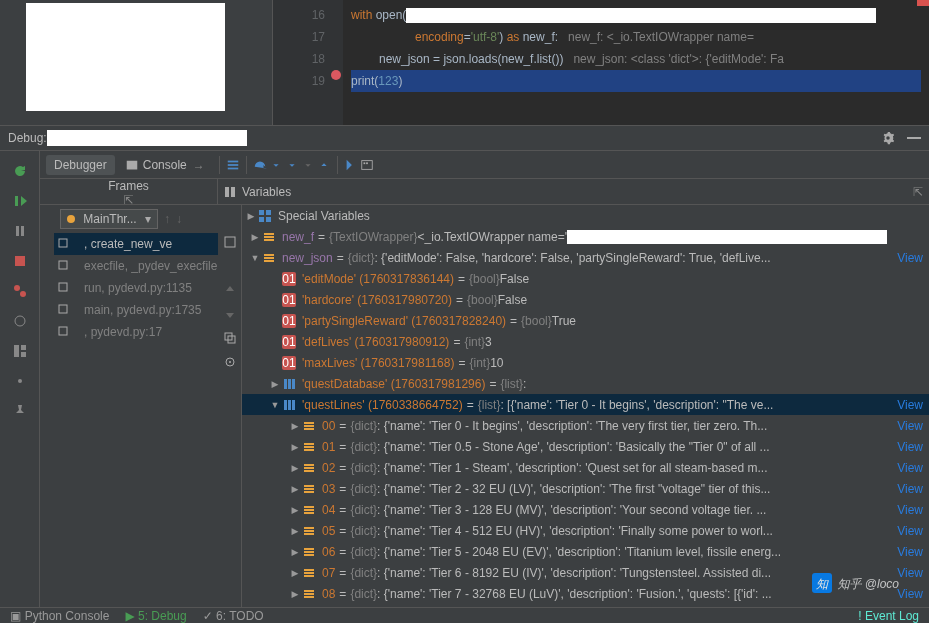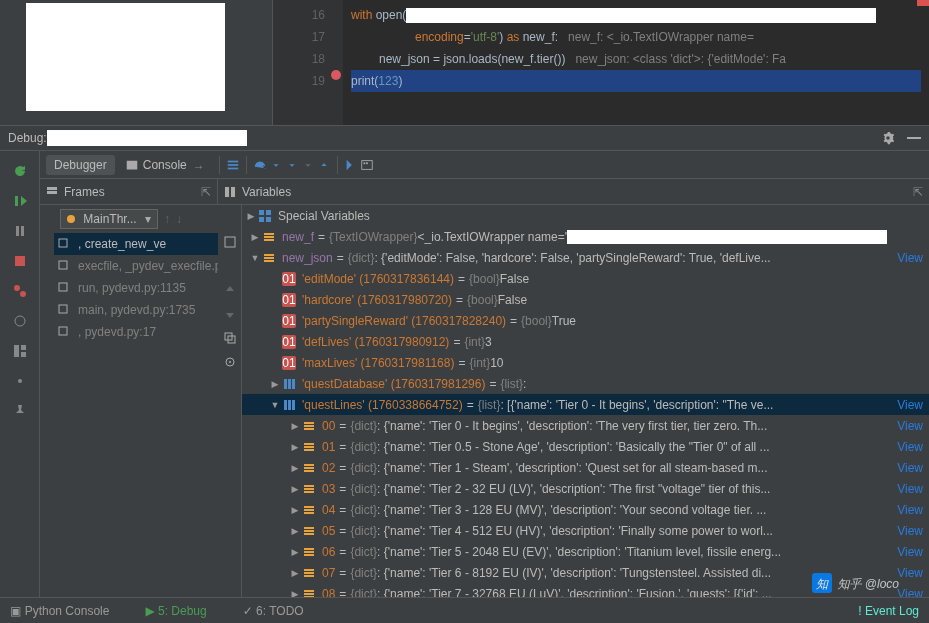--- a/index.html
+++ b/index.html
@@ -26,49 +26,49 @@
 .toolbar { position:absolute; top:151px; left:40px; right:0; height:28px; background:#3c3f41; border-bottom:1px solid #555; display:flex; align-items:center; padding:0 6px; gap:2px; }
 .tb-btn { padding:3px 8px; color:#bbb; border-radius:3px; display:flex; align-items:center; gap:4px; }
 .tb-btn.active { background:#4e5254; }
 .tb-sep { width:1px; height:18px; background:#555; margin:0 4px; }
 .tb-ic { width:14px; height:14px; display:inline-block; }
 
 .left-strip { position:absolute; top:151px; left:0; width:40px; bottom:14px; background:#3c3f41; border-right:1px solid #555; display:flex; flex-direction:column; align-items:center; padding-top:12px; gap:14px; }
 .ls-ic { width:16px; height:16px; cursor:pointer; }
 
 .panel-hdr { position:absolute; top:179px; left:40px; right:0; height:26px; display:flex; border-bottom:1px solid #555; }
-.frames-hdr { width:178px; border-right:1px solid #555; display:flex; align-items:center; padding:0 6px; }
+.frames-hdr { width:178px; border-right:1px solid #555; display:flex; align-items:center; padding:0 6px;flex-direction:column; }
 .vars-hdr { flex:1; display:flex; align-items:center; padding:0 6px; }
 .ph-ic { width:12px; height:12px; margin-right:6px; }
 
 .frames-body { position:absolute; top:205px; left:54px; width:178px; bottom:14px; background:#3c3f41; border-right:1px solid #555; overflow:hidden; }
 .thread-sel { display:flex; align-items:center; padding:4px 6px; gap:6px; }
 .thread-sel .dot { width:8px; height:8px; background:#e8a33d; border-radius:50%; }
 .thread-sel .dd { width:98px; background:#45494a; padding:2px 6px; border:1px solid #646464; display:flex; justify-content:space-between; align-items:center; }
-.frame-row { padding:4px 6px 4px 24px; color:#808080; white-space:nowrap; overflow:hidden; position:relative; }
+.frame-row { padding:4px 6px 4px 30px; color:#808080; white-space:nowrap; overflow:hidden; position:relative; }
 .frame-row.sel { background:#0d293e; color:#bbb; }
 .frame-row .fic { position:absolute; left:4px; top:5px; width:10px; height:10px; }
 
 .vars-side { position:absolute; top:205px; left:218px; width:24px; bottom:14px; background:#3c3f41; border-right:1px solid #555; display:flex; flex-direction:column; align-items:center; padding-top:6px; gap:10px; }
 .vs-ic { width:14px; height:14px; }
 
 .vars-body { position:absolute; top:205px; left:242px; right:0; bottom:14px; background:#3c3f41; overflow:hidden; }
 .var-row { display:flex; align-items:center; height:21px; padding-left:4px; white-space:nowrap; overflow:hidden; position:relative; }
 .var-row.sel { background:#0d293e; }
 .vr-arrow { width:10px; text-align:center; color:#999; font-size:9px; margin-right:2px; }
 .vr-ic { width:14px; height:14px; margin-right:6px; flex-shrink:0; }
 .vr-key { color:#9876aa; }
 .vr-keyc { color:#cc7832; }
 .vr-eq { color:#bbb; margin:0 4px; }
 .vr-type { color:#808080; }
 .vr-val { color:#bbb; }
 .vr-view { color:#287bde; position:absolute; right:6px; }
 .indent { display:inline-block; }
 
-.statusbar { position:absolute; bottom:0; left:0; right:0; height:26px; background:#3c3f41; border-top:1px solid #555; display:flex; align-items:center; padding:0 10px; color:#999; gap:36px; font-size:11px;justify-content:space-between; }
+.statusbar { position:absolute; bottom:0; left:0; right:0; height:16px; background:#3c3f41; border-top:1px solid #555; display:flex; align-items:center; padding:0 10px; color:#999; gap:16px; font-size:11px;justify-content:space-between; }
 .statusbar .sp { flex:1; }
 .statusbar .run { color:#499c54; }
 .statusbar .err { color:#5eead4; }
 
 .watermark { position:absolute; right:30px; bottom:30px; color:#ddd; font-size:18px; opacity:0.85; font-style:italic; }
 .watermark svg { vertical-align:middle; }
 
 svg { fill:currentColor; }
 </style>
 </head>
@@ -82,21 +82,21 @@
     <div class="gutter">
       <div>16</div>
       <div>17</div>
       <div>18</div>
       <div>19</div>
       <div class="bp"></div>
     </div>
     <div class="code">
       <div class="ln"><span class="kw">with</span><span class="fn"> open(</span><span class="wb" style="width:470px"></span></div>
       <div class="ln"><span style="display:inline-block;width:64px"></span><span class="kw">encoding</span><span class="fn">=</span><span class="str">'utf-8'</span><span class="fn">) </span><span class="kw">as</span><span class="fn"> new_f:   </span><span class="cmt">new_f: &lt;_io.TextIOWrapper name=</span></div>
-      <div class="ln"><span style="display:inline-block;width:28px"></span><span class="fn">new_json = json.loads(new_f.tier())   </span><span class="cmt">new_json: &lt;class 'dict'&gt;: {'editMode': Fa</span></div>
+      <div class="ln"><span style="display:inline-block;width:28px"></span><span class="fn">new_json = json.loads(new_f.list())   </span><span class="cmt">new_json: &lt;class 'dict'&gt;: {'editMode': Fa</span></div>
       <div class="ln hl"><span class="fn">print</span><span class="fn">(</span><span style="color:#6897bb">123</span><span class="fn">)</span></div>
     </div>
   </div>
   <div class="red-bar"></div>
 </div>
 
 <div class="debug-hdr">
   <span class="lbl">Debug:</span>
   <div class="wb2"></div>
   <div class="sp"></div>

